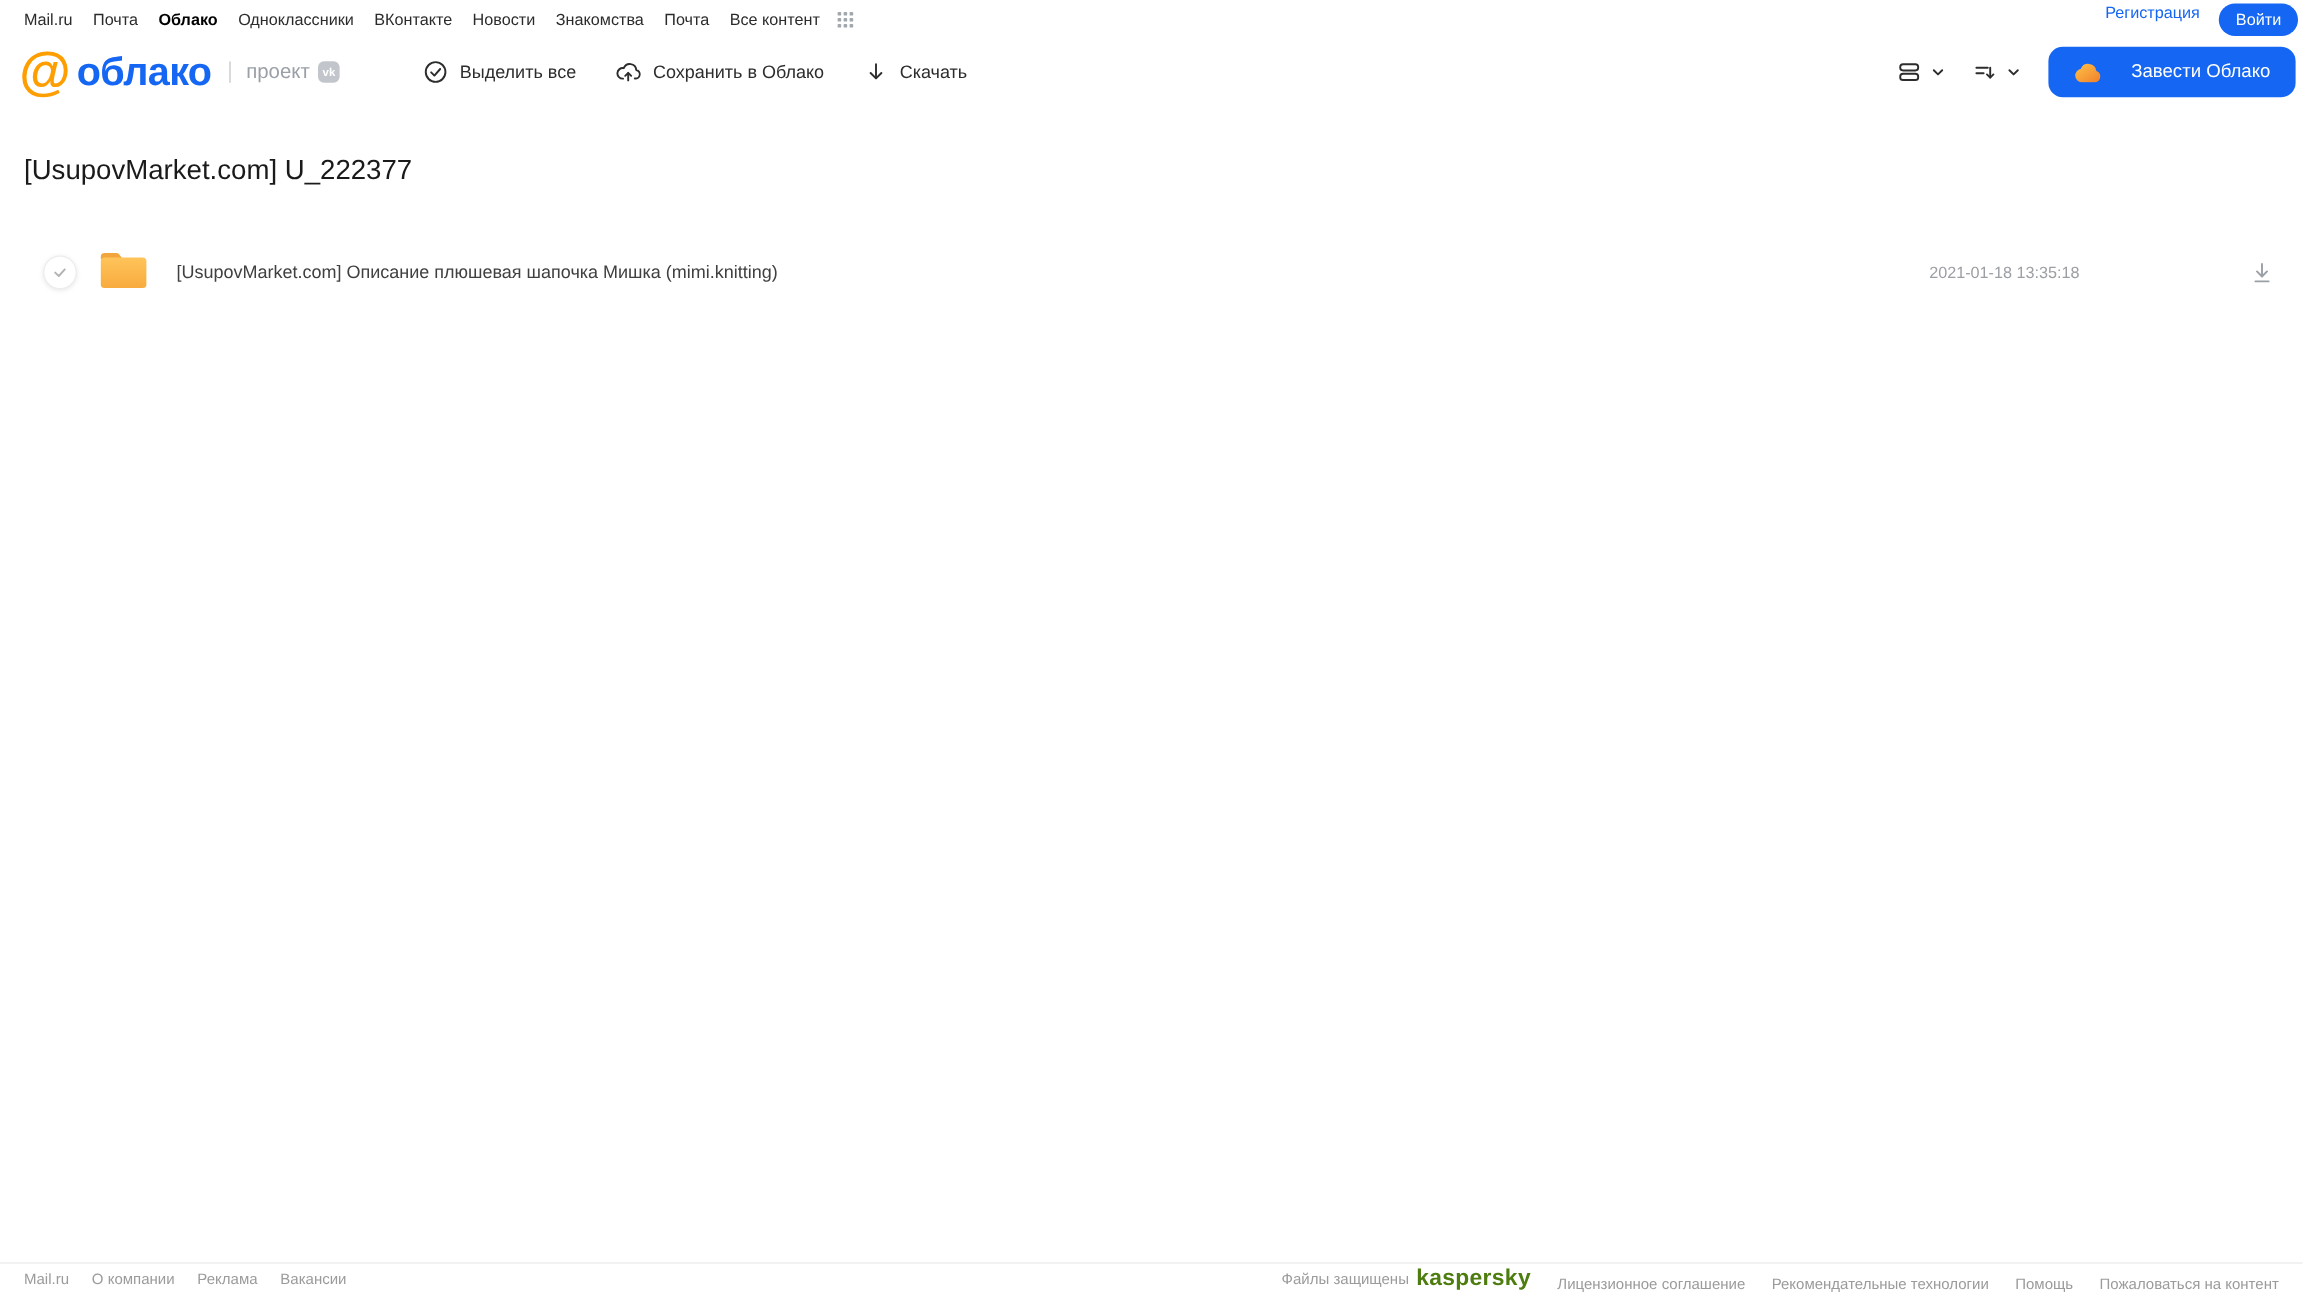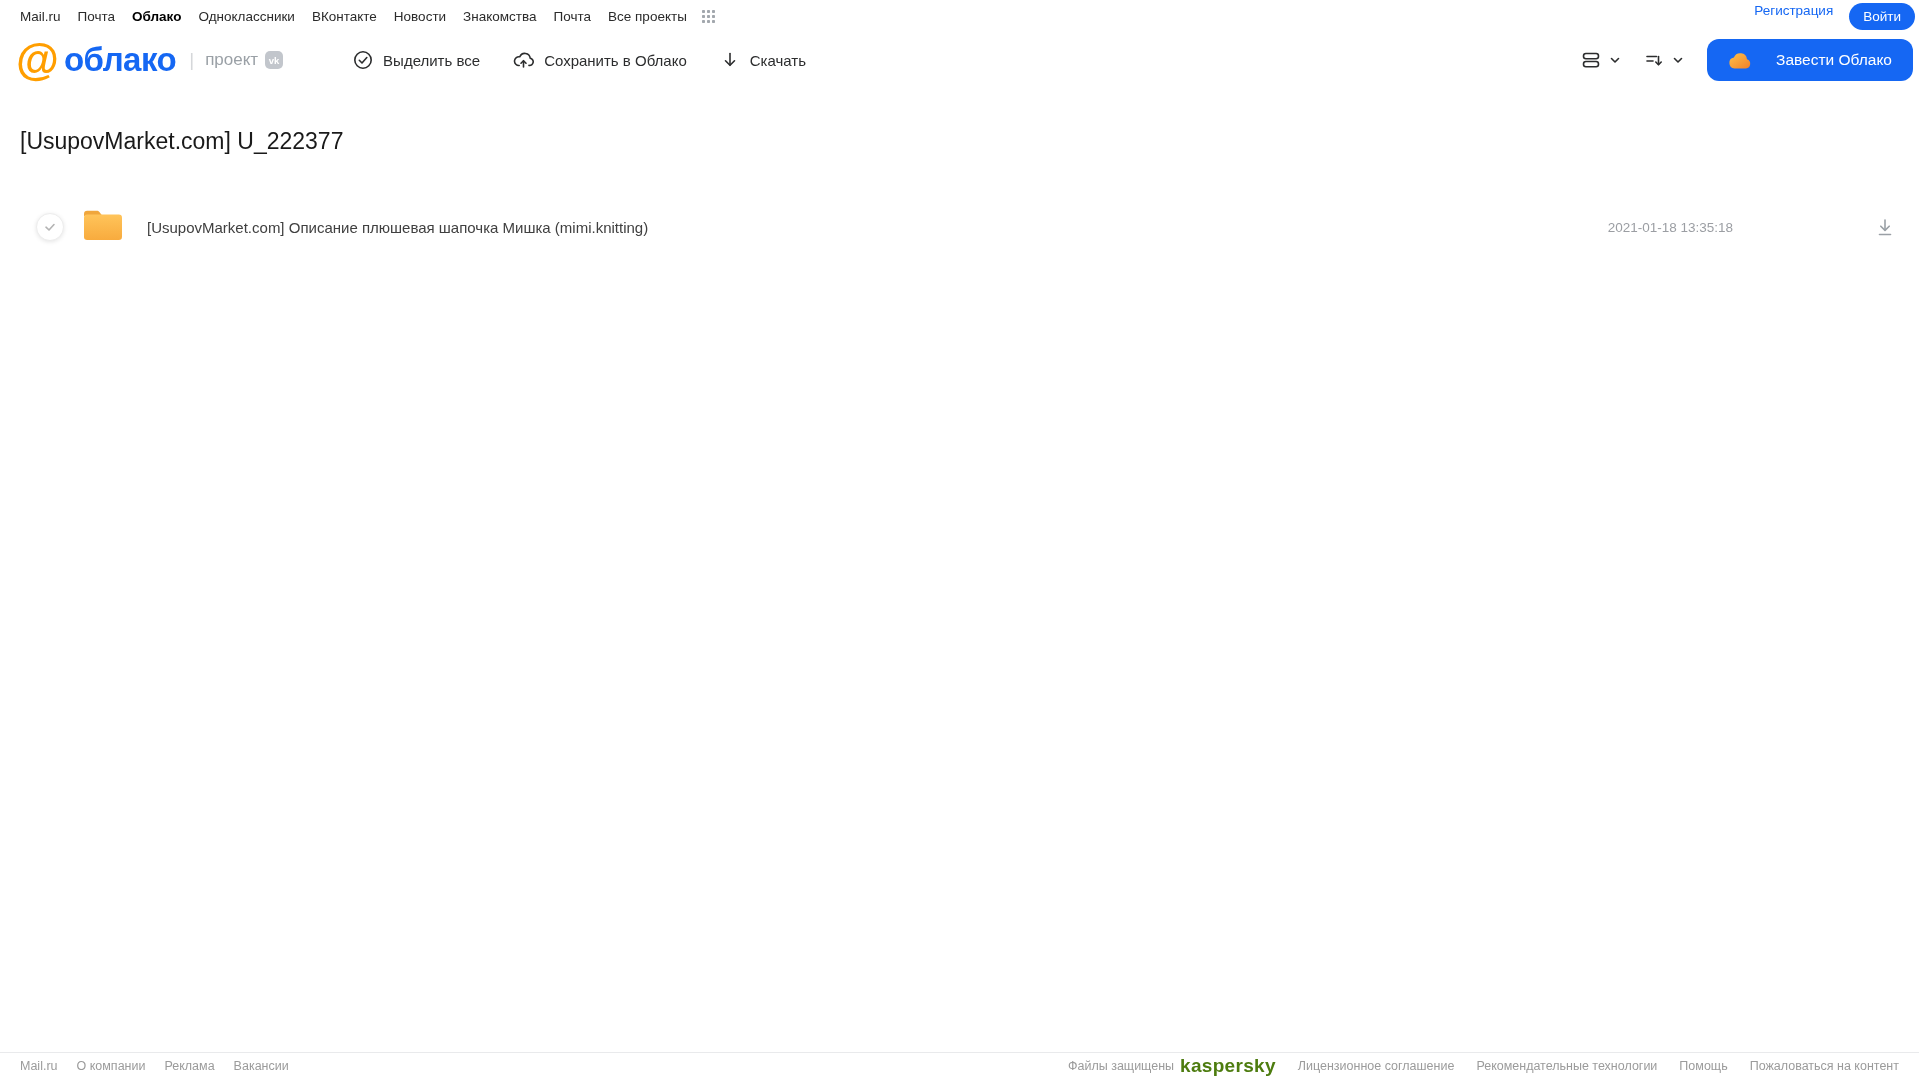--- a/index.html
+++ b/index.html
@@ -117,40 +117,40 @@
     position:absolute; left:0; right:0; bottom:0;
     height:27px;
     border-top:1px solid #e9eaec;
     display:flex; align-items:center; justify-content:space-between;
     padding:0 20px;
     font-size:12.5px;
     color:#9b9b9b;
     background:#fff;
   }
   .footer-left { display:flex; align-items:center; gap:19px; }
-  .footer-right { display:flex; align-items:center; gap:22px; }
+  .footer-right { display:flex; align-items:flex-end; gap:22px; }
   .kaspersky-wrap { display:flex; align-items:center; gap:6px; }
   .kaspersky-logo {
     color:#4d7c0f; font-weight:bold; font-size:19px; letter-spacing:.3px;
   }
 </style>
 </head>
 <body>
 
 <div class="topnav">
   <div class="topnav-left">
     <a class="nav-item">Mail.ru</a>
     <a class="nav-item">Почта</a>
     <a class="nav-item active">Облако</a>
     <a class="nav-item">Одноклассники</a>
     <a class="nav-item">ВКонтакте</a>
     <a class="nav-item">Новости</a>
     <a class="nav-item">Знакомства</a>
     <a class="nav-item">Почта</a>
-    <a class="nav-item">Все проекты</a>
+    <a class="nav-item">Все контент</a>
     <span class="grid-icon">
       <svg width="15" height="15" viewBox="0 0 15 15">
         <g fill="#a2a7ad">
           <rect x="1" y="1" width="3" height="3" rx="0.8"></rect>
             <rect x="6" y="1" width="3" height="3" rx="0.8"></rect>
             <rect x="11" y="1" width="3" height="3" rx="0.8"></rect>
           <rect x="1" y="6" width="3" height="3" rx="0.8"></rect>
             <rect x="6" y="6" width="3" height="3" rx="0.8"></rect>
             <rect x="11" y="6" width="3" height="3" rx="0.8"></rect>
           <rect x="1" y="11" width="3" height="3" rx="0.8"></rect>

